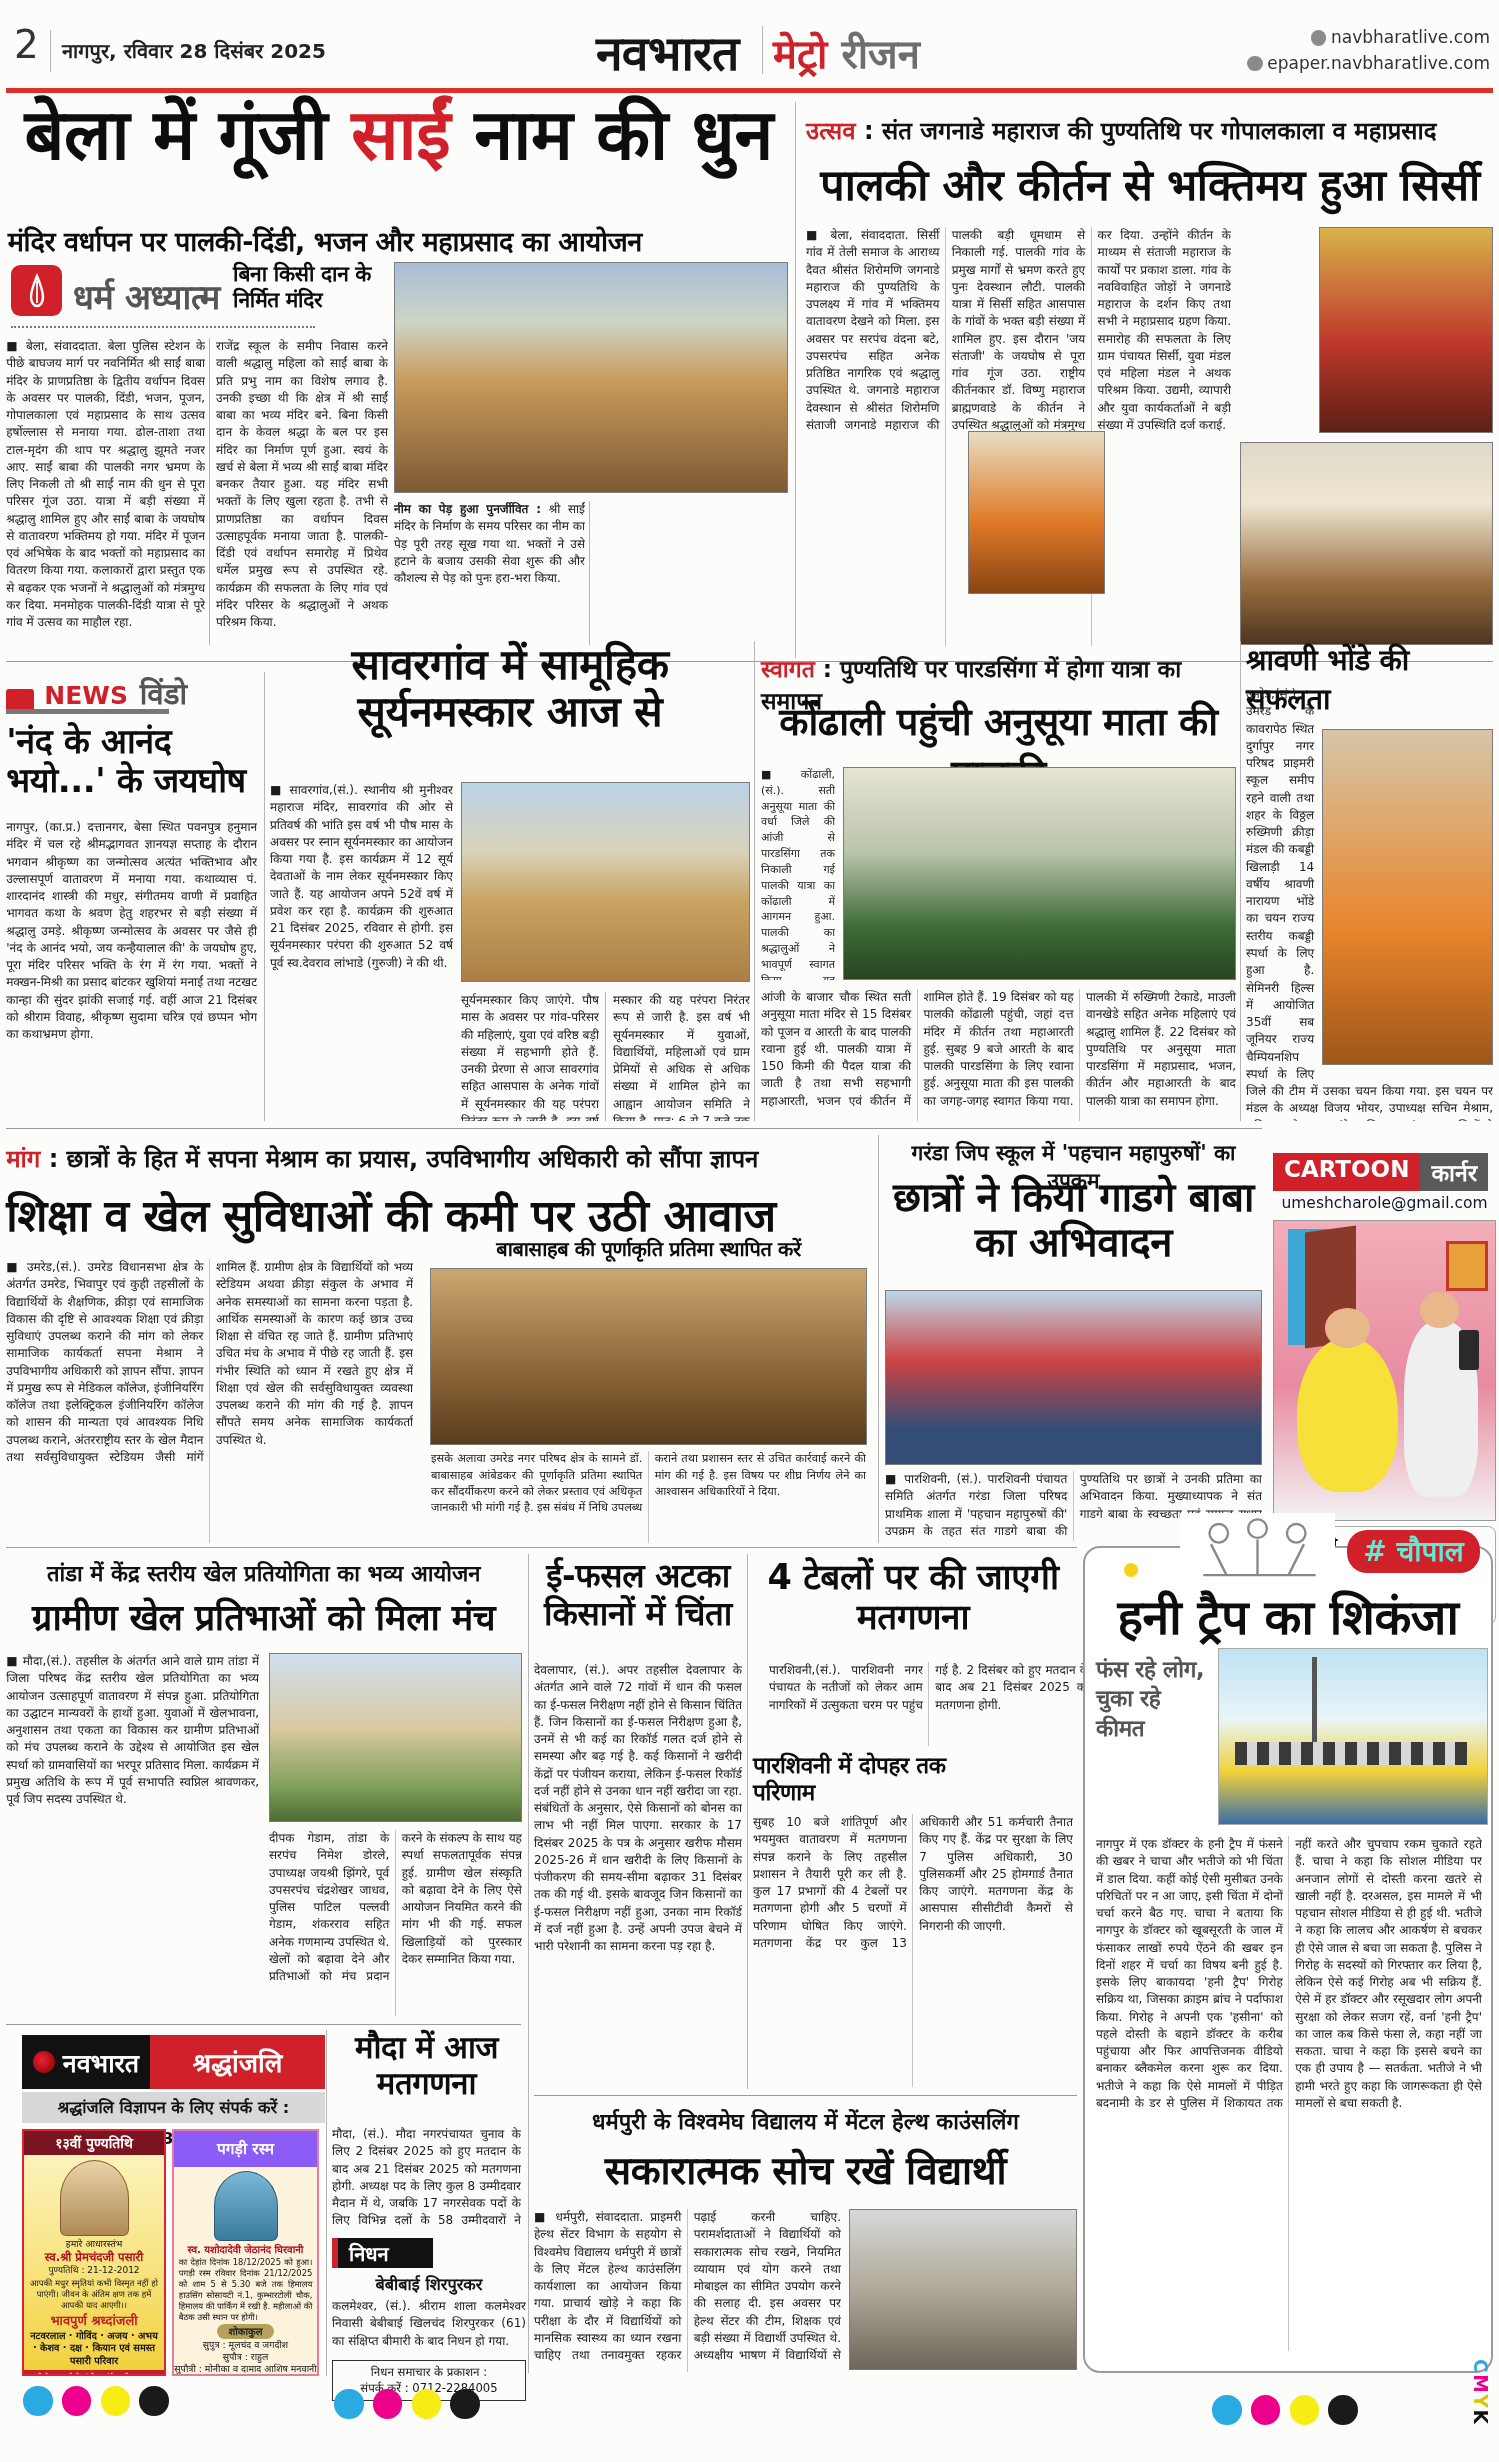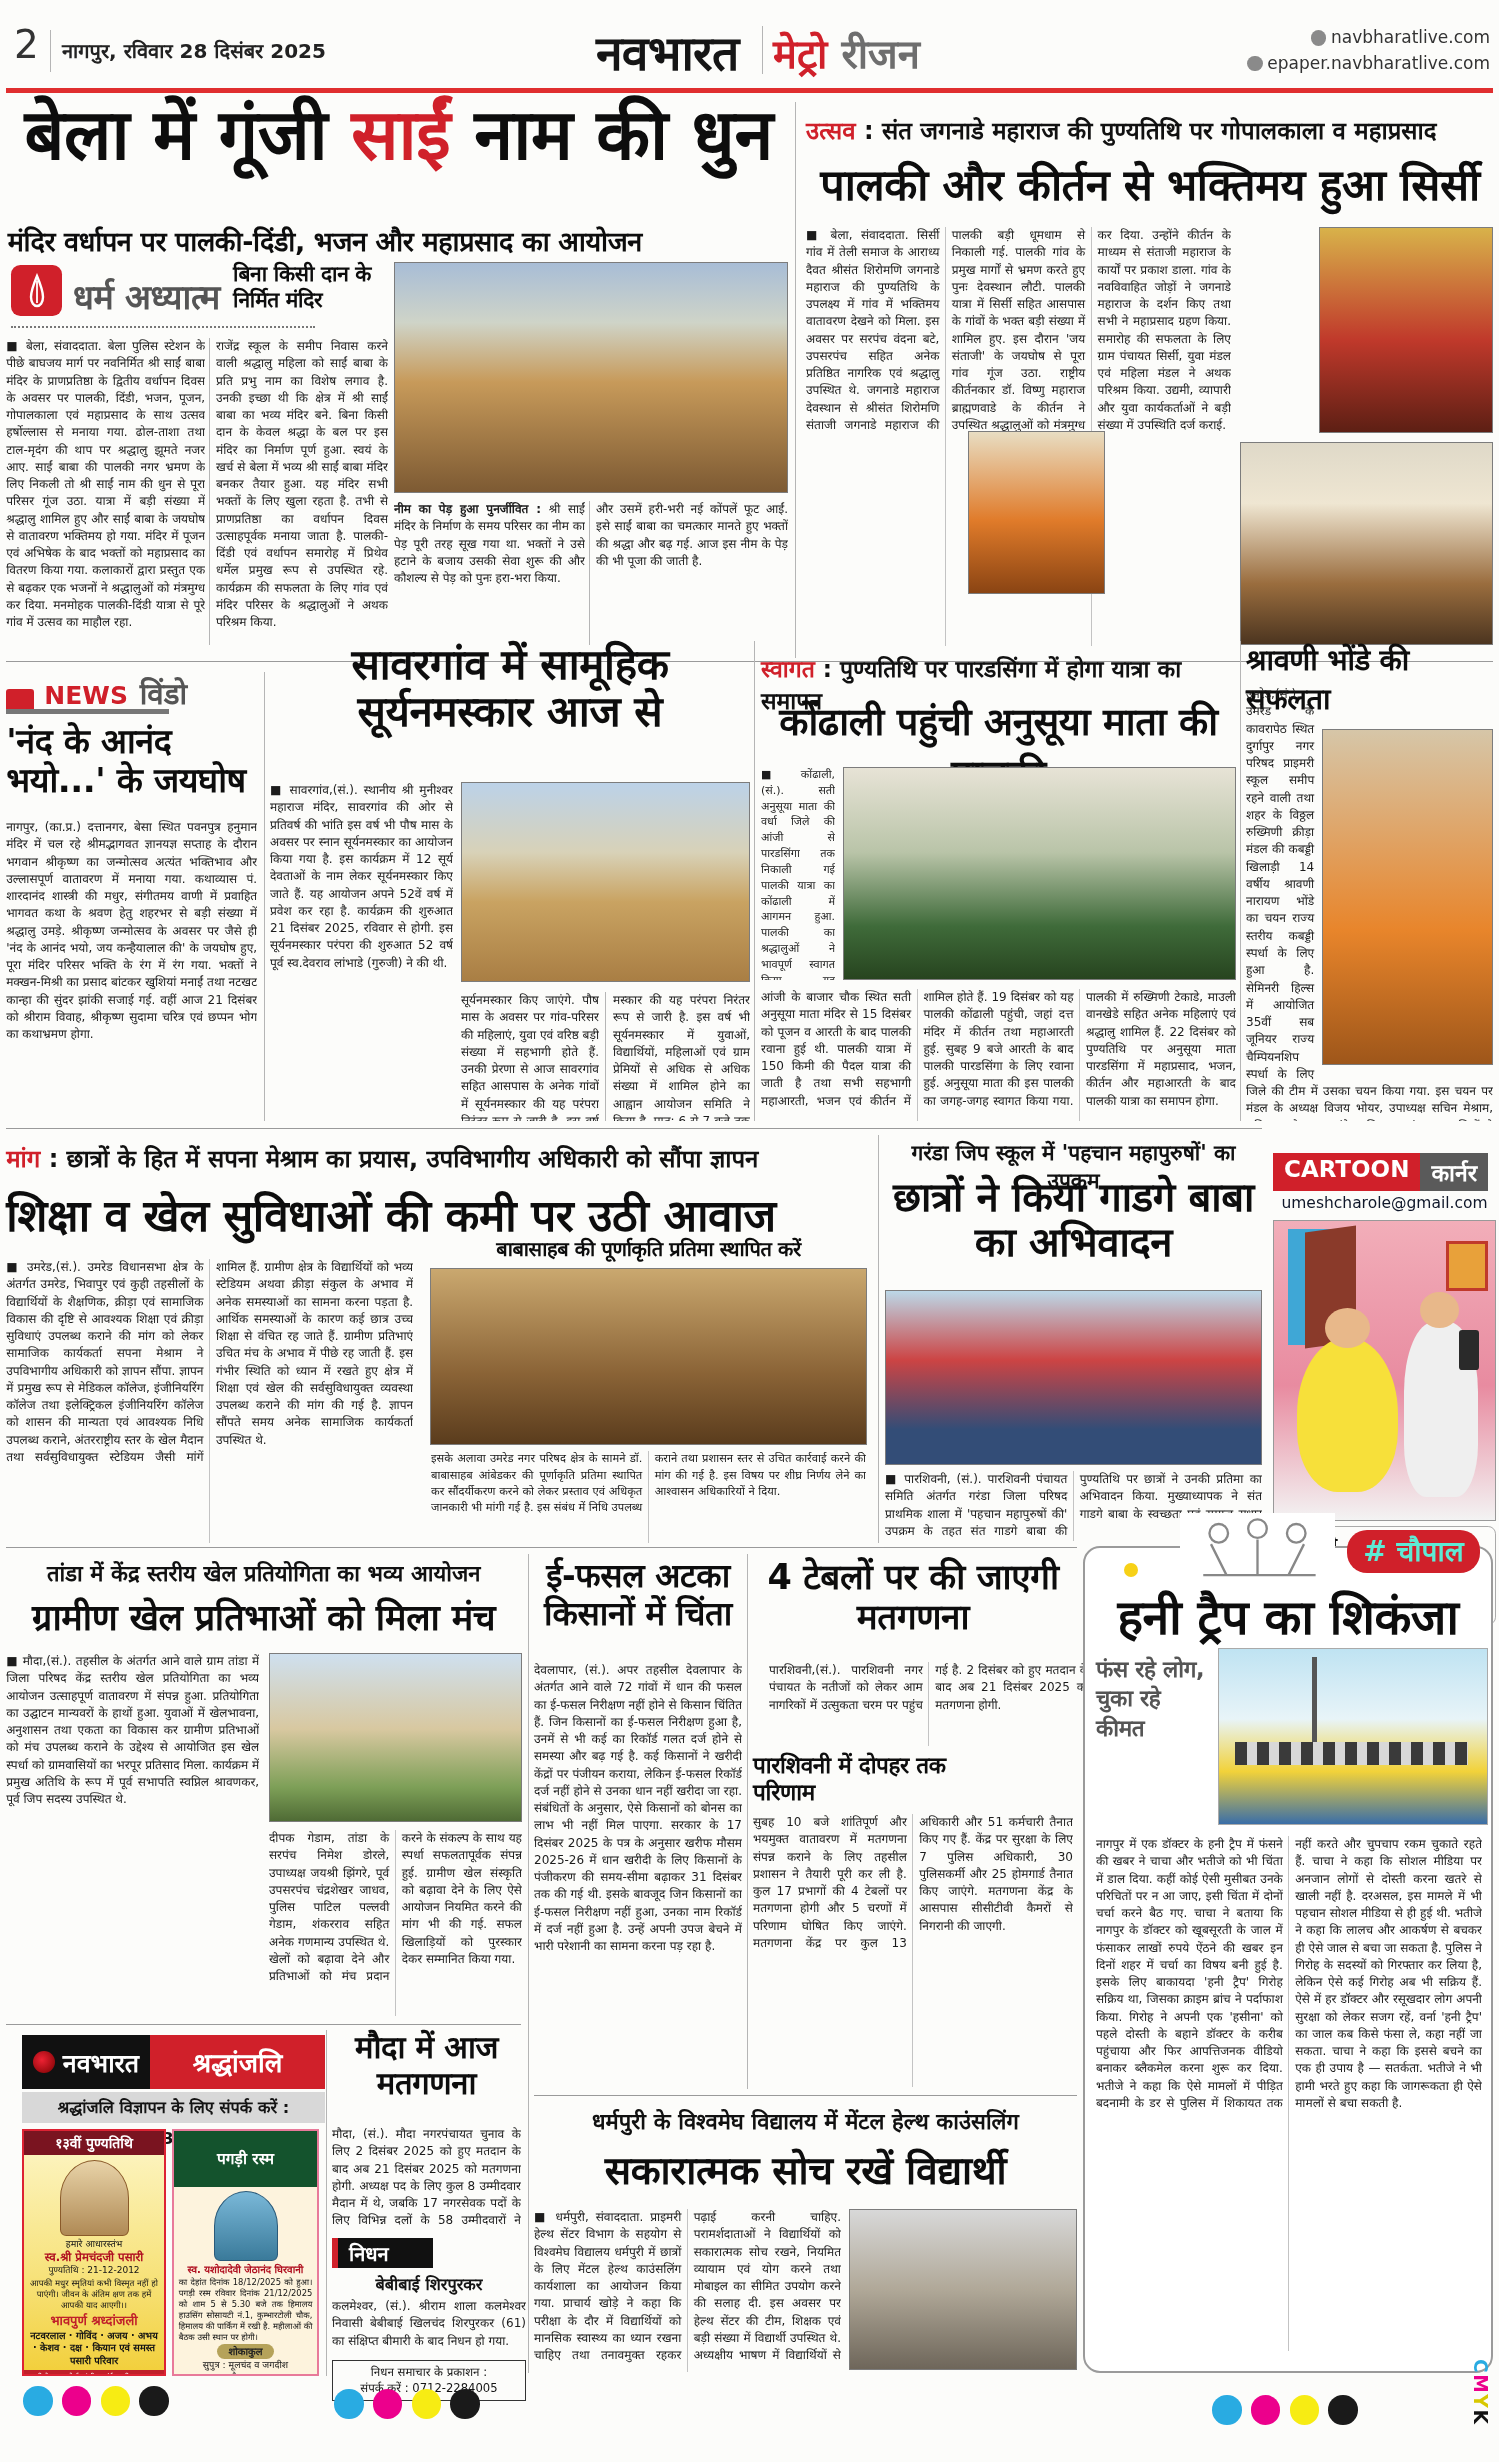--- a/index.html
+++ b/index.html
@@ -70,21 +70,20 @@
   <div class="abs hl" style="left:233px;top:261px;width:155px;font-size:21px;line-height:1.25;">बिना किसी दान के निर्मित मंदिर</div>
 
   <div class="abs bt" style="left:6.2px;top:338px;width:199px;height:309px;">■ बेला, संवाददाता. बेला पुलिस स्टेशन के पीछे बाघजय मार्ग पर नवनिर्मित श्री साईं बाबा मंदिर के प्राणप्रतिष्ठा के द्वितीय वर्धापन दिवस के अवसर पर पालकी, दिंडी, भजन, पूजन, गोपालकाला एवं महाप्रसाद के साथ उत्सव हर्षोल्लास से मनाया गया. ढोल-ताशा तथा टाल-मृदंग की थाप पर श्रद्धालु झूमते नजर आए. साईं बाबा की पालकी नगर भ्रमण के लिए निकली तो श्री साईं नाम की धुन से पूरा परिसर गूंज उठा. यात्रा में बड़ी संख्या में श्रद्धालु शामिल हुए और साईं बाबा के जयघोष से वातावरण भक्तिमय हो गया. मंदिर में पूजन एवं अभिषेक के बाद भक्तों को महाप्रसाद का वितरण किया गया. कलाकारों द्वारा प्रस्तुत एक से बढ़कर एक भजनों ने श्रद्धालुओं को मंत्रमुग्ध कर दिया. मनमोहक पालकी-दिंडी यात्रा से पूरे गांव में उत्सव का माहौल रहा.</div>
   <div class="abs vr" style="left:209px;top:338px;height:307px;"></div>
   <div class="abs bt" style="left:216px;top:338px;width:172px;height:309px;">राजेंद्र स्कूल के समीप निवास करने वाली श्रद्धालु महिला को साईं बाबा के प्रति प्रभु नाम का विशेष लगाव है. उनकी इच्छा थी कि क्षेत्र में श्री साईं बाबा का भव्य मंदिर बने. बिना किसी दान के केवल श्रद्धा के बल पर इस मंदिर का निर्माण पूर्ण हुआ. स्वयं के खर्च से बेला में भव्य श्री साईं बाबा मंदिर बनकर तैयार हुआ. यह मंदिर सभी भक्तों के लिए खुला रहता है. तभी से प्राणप्रतिष्ठा का वर्धापन दिवस उत्साहपूर्वक मनाया जाता है. पालकी-दिंडी एवं वर्धापन समारोह में प्रिथेव धर्मेल प्रमुख रूप से उपस्थित रहे. कार्यक्रम की सफलता के लिए गांव एवं मंदिर परिसर के श्रद्धालुओं ने अथक परिश्रम किया.</div>
   <div class="abs ph ph-proc" style="left:394px;top:262px;width:394px;height:231px;"></div>
   <div class="abs bt" style="left:394px;top:501px;width:191px;height:144px;">
     <b>नीम का पेड़ हुआ पुनर्जीवित : </b><span>श्री साईं मंदिर के निर्माण के समय परिसर का नीम का पेड़ पूरी तरह सूख गया था. भक्तों ने उसे हटाने के बजाय उसकी सेवा शुरू की और कौशल्य से पेड़ को पुनः हरा-भरा किया.</span>
   </div>
   <div class="abs vr" style="left:589px;top:501px;height:144px;"></div>
-  <div class="abs bt" style="left:596px;top:501px;width:192px;height:144px;">और उसमें हरी-भरी नई कोंपलें फूट आईं. इसे साईं बाबा का चमत्कार मानते हुए भक्तों की श्रद्धा और बढ़ गई. आज इस नीम के पेड़ की भी पूजा की जाती है.</div>
 
   <div class="abs vr" style="left:795px;top:102px;height:556px;"></div>
 
   <div class="abs kick" style="left:806px;top:113px;width:688px;font-size:24px;">
     <span class="rw">उत्सव</span><span> : संत जगनाडे महाराज की पुण्यतिथि पर गोपालकाला व महाप्रसाद</span>
   </div>
   <div class="abs hl center" style="left:806px;top:154px;width:688px;font-size:43px;">पालकी और कीर्तन से भक्तिमय हुआ सिर्सी</div>
   <div class="abs bt cols3" style="left:806px;top:227px;width:425px;height:419px;">■ बेला, संवाददाता. सिर्सी गांव में तेली समाज के आराध्य दैवत श्रीसंत शिरोमणि जगनाडे महाराज की पुण्यतिथि के उपलक्ष्य में गांव में भक्तिमय वातावरण देखने को मिला. इस अवसर पर सरपंच वंदना बटे, उपसरपंच सहित अनेक प्रतिष्ठित नागरिक एवं श्रद्धालु उपस्थित थे. जगनाडे महाराज देवस्थान से श्रीसंत शिरोमणि संताजी जगनाडे महाराज की पालकी बड़ी धूमधाम से निकाली गई. पालकी गांव के प्रमुख मार्गों से भ्रमण करते हुए पुनः देवस्थान लौटी. पालकी यात्रा में सिर्सी सहित आसपास के गांवों के भक्त बड़ी संख्या में शामिल हुए. इस दौरान 'जय संताजी' के जयघोष से पूरा गांव गूंज उठा. राष्ट्रीय कीर्तनकार डॉ. विष्णु महाराज ब्राह्मणवाडे के कीर्तन ने उपस्थित श्रद्धालुओं को मंत्रमुग्ध कर दिया. उन्होंने कीर्तन के माध्यम से संताजी महाराज के कार्यों पर प्रकाश डाला. गांव के नवविवाहित जोड़ों ने जगनाडे महाराज के दर्शन किए तथा सभी ने महाप्रसाद ग्रहण किया. समारोह की सफलता के लिए ग्राम पंचायत सिर्सी, युवा मंडल एवं महिला मंडल ने अथक परिश्रम किया. उद्यमी, व्यापारी और युवा कार्यकर्ताओं ने बड़ी संख्या में उपस्थिति दर्ज कराई.</div>
   <div class="abs ph ph-saffron" style="left:968px;top:431px;width:137px;height:163px;"></div>
   <div class="abs ph ph-deity" style="left:1319px;top:227px;width:174px;height:206px;"></div>
@@ -224,21 +223,21 @@
     <div style="font-size:8.5px;padding:1.6px 4.7px;">आपकी मधुर स्मृतियां कभी विस्मृत नहीं हो पाएंगी। जीवन के अंतिम क्षण तक हमें आपकी याद आएगी।।</div>
     <div style="font-size:13px;font-weight:bold;color:#c0202a;">भावपुर्ण श्रध्दांजली</div>
     <div style="font-size:9.7px;font-weight:bold;padding:0 3.1px;">नटवरलाल · गोविंद · अजय · अभय · केशव · दक्ष · कियान एवं समस्त पसारी परिवार</div>
     <div style="background:#c0202a;color:#fff;font-size:8.1px;padding:2.3px 1.6px;margin-top:2.3px;">
       <div>श्रीगोपाल स्टोर्स गांधीबाग/ईतवारी, नागपुर</div>
 
     </div>
   </div>
 
   <div class="abs obit" style="left:172px;top:2129px;width:147px;height:247px;border-color:#e87a9a;background:#fdf3dd;">
-    <div style="background:#14532d;color:#fff;font-weight:bold;font-size:15.5px;padding:18px 0;">पगड़ी रस्म</div>
+    <div style="background:#8b5cf6;color:#fff;font-weight:bold;font-size:15.5px;padding:8px 0;">पगड़ी रस्म</div>
     <div style="width:62px;height:68px;border-radius:50% 50% 6.2px 6.2px;background:linear-gradient(180deg,#7ab8d8,#3a7a9a);margin:3.9px auto 1.6px auto;border:1.6px solid #2a5a7a;"></div>
     <div style="font-size:10px;font-weight:bold;color:#b01020;">स्व. यशोदादेवी जेठानंद घिरवानी</div>
     <div style="font-size:8.4px;padding:1.6px 4.7px;text-align:justify;">का देहांत दिनांक 18/12/2025 को हुआ। पगड़ी रस्म रविवार दिनांक 21/12/2025 को शाम 5 से 5.30 बजे तक हिमालय हाउसिंग सोसायटी नं.1, कुम्भारटोली चौक, हिमालय की पार्किंग में रखी है. महीलाओं की बैठक उसी स्थान पर होगी।</div>
     <div style="display:inline-block;background:#b5a25a;color:#222;border-radius:7.8px;font-size:10px;font-weight:bold;padding:0.8px 11px;">शोकाकुल</div>
     <div style="font-size:9.3px;">सुपुत्र : मूलचंद व जगदीश</div>
     <div style="font-size:9.3px;text-align:center;">सुपौत्र : राहुल</div>
     <div style="font-size:9.3px;">सुपौत्री : मोनीका व दामाद आशिष मनवानी</div>
     <div style="font-size:9.3px;">नाती : अमित एवं जतिन बम्बलानी</div>
   </div>
 

